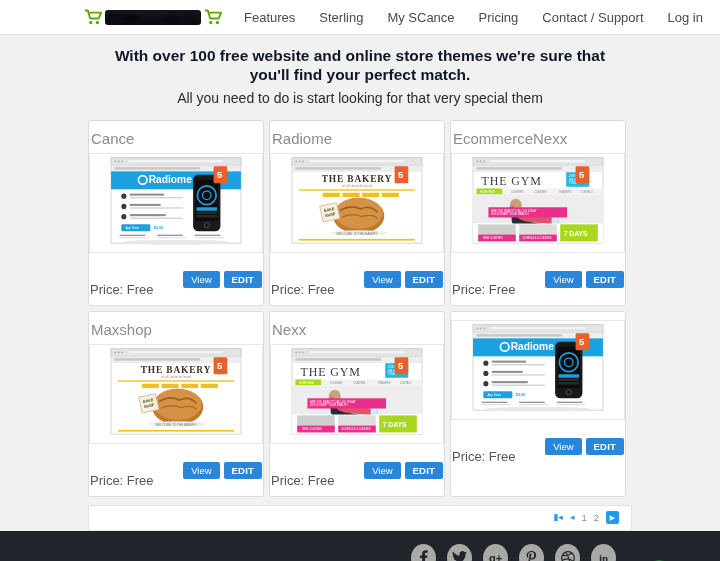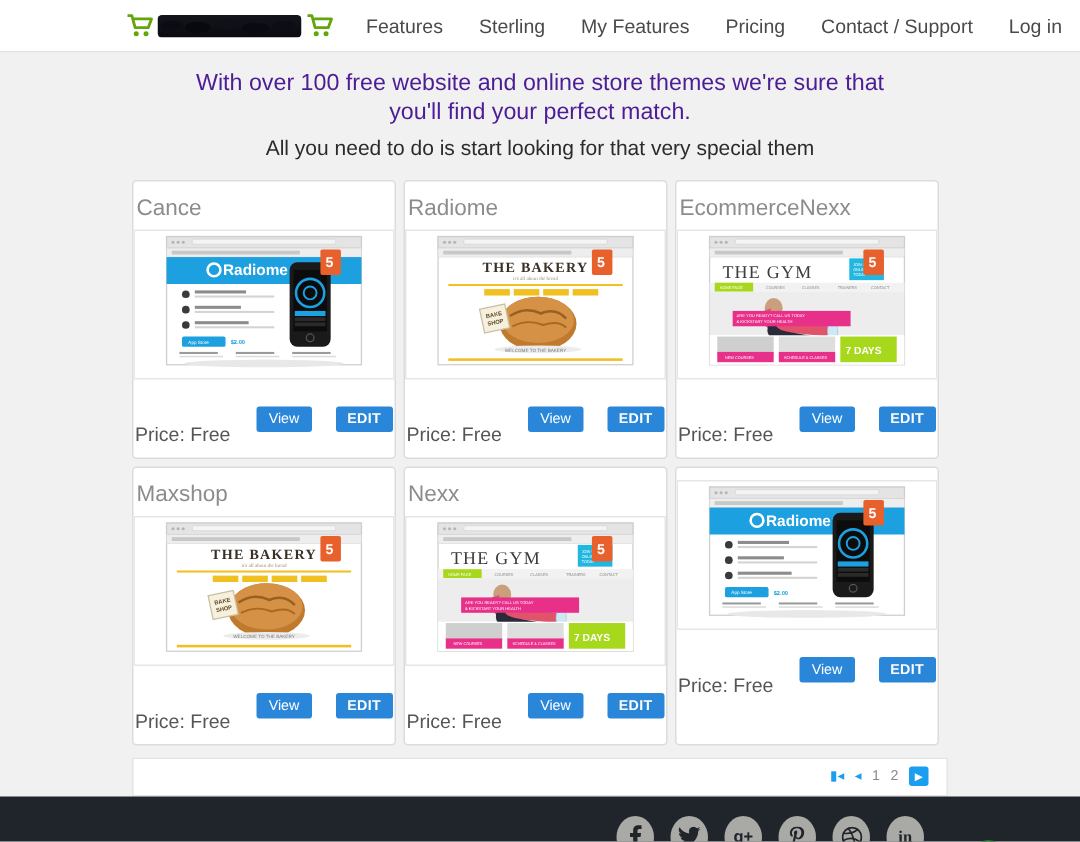--- a/index.html
+++ b/index.html
@@ -31,21 +31,21 @@
     filter: blur(0.3px);
   }
   .nav-links { display: flex; align-items: center; margin-left: 22px; gap: 24px; }
   .nav-link {
     font-size: 13px; color: #4a4a4a; text-decoration: none; white-space: nowrap;
   }
 
   
   .hero { text-align: center; padding: 11px 60px 6px; flex: 0 0 auto; }
   .hero-title {
-    font-size: 15.5px; font-weight: normal; color: #4c1d95; line-height: 1.25;
+    font-size: 15.5px; font-weight: bold; color: #0f172a; line-height: 1.25;
   }
   .hero-sub { font-size: 14px; color: #2b2b2b; margin-top: 5px; font-weight: normal; }
 
   
   .content { padding: 8px 88px 0; flex: 1 1 auto; }
   .grid { display: flex; flex-wrap: wrap; gap: 5px; }
   .card {
     width: 176px; background: #fff; border: 1px solid #dcdcdc; border-radius: 3px;
     padding: 8px 0 8px; display: flex; flex-direction: column;
   }
@@ -57,21 +57,21 @@
     background: #fff; border: 1px solid #e6e6e6; padding: 2px;
     height: 100px; display: flex; align-items: center; justify-content: center;
     overflow: hidden;
   }
   .thumb { width: 100%; height: 100%; display: block; }
   .card-foot {
     display: flex; align-items: center; justify-content: space-between;
     margin-top: 9px; padding: 0 1px;
   }
   .price { font-size: 13px; color: #555; margin-top: 20px; }
-  .btns { display: flex; gap: 16px; }
+  .btns { display: flex; gap: 4px; }
   .btn {
     background: #2a86d8; color: #fff; border: none; border-radius: 2px;
     font-family: "Liberation Sans", sans-serif; cursor: pointer;
     padding: 4px 8px; font-size: 9.5px; line-height: 1;
   }
   .btn.edit { font-weight: bold; letter-spacing: .2px; }
 
   
   .pager-bar {
     margin: 8px 0 0; background: #fff; border: 1px solid #e4e4e4;
@@ -135,21 +135,21 @@
       <div class="brand-redacted"></div>
       <svg class="cart-icon" viewBox="0 0 24 22">
         <path d="M1 2 L5 2 L8 13 L20 13 L23 5 L7 5" fill="none" stroke="#62a60a" stroke-width="2.6" stroke-linejoin="round"></path>
         <circle cx="9" cy="18.5" r="2.3" fill="#62a60a"></circle>
         <circle cx="18" cy="18.5" r="2.3" fill="#62a60a"></circle>
       </svg>
     </div>
     <div class="nav-links">
       <a class="nav-link" href="#">Features</a>
       <a class="nav-link" href="#">Sterling</a>
-      <a class="nav-link" href="#">My Features</a>
+      <a class="nav-link" href="#">My SCance</a>
       <a class="nav-link" href="#">Pricing</a>
       <a class="nav-link" href="#">Contact / Support</a>
       <a class="nav-link" href="#">Log in</a>
     </div>
   </div>
 
   <div class="hero">
     <div class="hero-title">
       <span>With over 100 free website and online store themes we're sure that</span><br>
       <span>you'll find your perfect match.</span>

